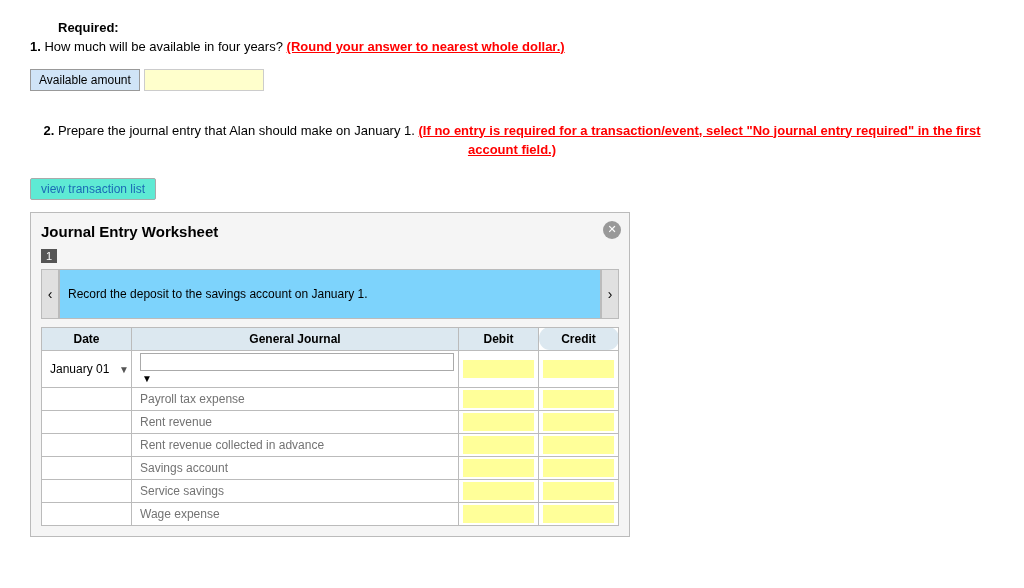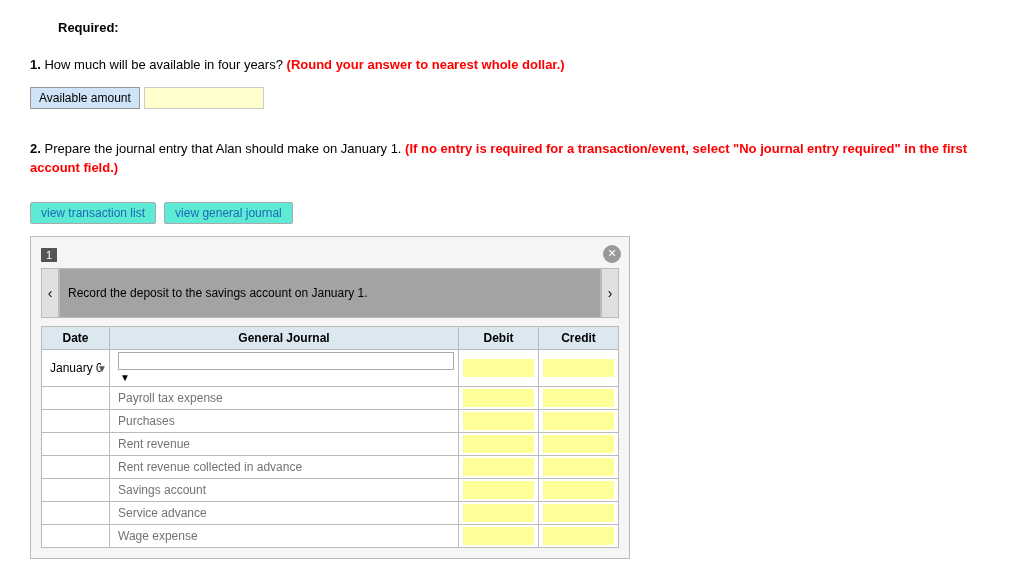--- a/index.html
+++ b/index.html
@@ -3,42 +3,42 @@
   <meta charset="utf-8">
   <style>
     * { box-sizing: border-box; margin: 0; padding: 0; }
     body {
       font-family: Arial, sans-serif;
       font-size: 13px;
       background: #fff;
       color: #000;
       padding: 20px 30px;
     }
-    .required-label { font-weight: bold; margin-bottom: 20px; padding-left: 28px; }
+    .required-label { font-weight: bold; margin-bottom: 2px; padding-left: 28px; }
     .question-text { margin-bottom: 12px; line-height: 1.5; }
-    .red-text { color: red; font-weight: bold; }
+    .red-text { color: red; font-weight: bold; text-decoration: underline; }
     .available-amount-row {
       display: flex;
       margin-bottom: 30px;
     }
     .available-amount-label {
       background: #d0e4f7;
       border: 1px solid #999;
       padding: 3px 8px;
       font-size: 12px;
       margin-right: 4px;
     }
     .available-amount-input {
       border: 1px solid #ccc;
       background: #ffffcc;
       width: 120px;
       height: 22px;
       padding: 2px 4px;
     }
-    .question2-text { margin-bottom: 24px; line-height: 1.5; }
+    .question2-text { margin-bottom: 18px; line-height: 1.5; text-align: center; }
     .btn-row { display: flex; gap: 8px; margin-bottom: 12px; }
     .btn-outline {
       border: 1px solid #aaa;
       background: #5eead4;
       color: #1a6bb5;
       font-size: 12px;
       padding: 3px 10px;
       cursor: pointer;
       border-radius: 2px;
     }
@@ -89,43 +89,43 @@
       width: 18px;
       cursor: pointer;
       font-size: 14px;
       display: flex;
       align-items: center;
       justify-content: center;
     }
     .description-box {
       flex: 1;
       border: 1px solid #bbb;
-      background: #a3a3a3;
+      background: #7dd3fc;
       padding: 6px 8px;
       font-size: 12px;
       min-height: 50px;
       display: flex;
       align-items: center;
     }
     .journal-table {
       width: 100%;
       border-collapse: collapse;
       background: #fff;
     }
     .journal-table th {
       background: #dce8f0;
       border: 1px solid #bbb;
       padding: 4px 8px;
       font-size: 12px;
       text-align: center;
     }
-    .journal-table th.date-col { width: 68px; }
+    .journal-table th.date-col { width: 90px; }
     .journal-table th.gen-journal-col { }
     .journal-table th.debit-col { width: 80px; }
-    .journal-table th.credit-col { width: 80px; }
+    .journal-table th.credit-col { width: 80px; border-radius: 11px; }
     .journal-table td {
       border: 1px solid #bbb;
       padding: 2px 4px;
       font-size: 12px;
       vertical-align: middle;
     }
     .journal-table td.date-cell { text-align: center; }
     .journal-table td.account-cell { padding-left: 8px; }
     .account-link { color: #737373; text-decoration: none; cursor: pointer; }
     .debit-input, .credit-input {
@@ -174,25 +174,25 @@
 <div class="question2-text">
   <span style="font-weight:bold;">2.</span>
   <span> </span>
   <span>Prepare the journal entry that Alan should make on January 1.</span>
   <span> </span>
   <span class="red-text">(If no entry is required for a transaction/event, select "No journal entry required" in the first account field.)</span>
 </div>
 
 <div class="btn-row">
   <button class="btn-outline">view transaction list</button>
-  <button class="btn-outline">view general journal</button>
 </div>
 
 <div class="worksheet-container">
   <button class="close-btn">✕</button>
+  <div class="worksheet-title">Journal Entry Worksheet</div>
   <div class="counter-badge">1</div>
 
   
   <div class="description-row">
     <button class="nav-btn">‹</button>
     <div class="description-box">Record the deposit to the savings account on January 1.</div>
     <button class="nav-btn">›</button>
   </div>
 
   
@@ -213,45 +213,39 @@
           <td><input class="credit-input" type="text" style=""></td>
         </tr>
         <tr>
           <td class="date-cell"></td>
           <td class="account-cell"><a class="account-link">Payroll tax expense</a></td>
           <td><input class="debit-input" type="text" style=""></td>
           <td><input class="credit-input" type="text" style=""></td>
         </tr>
         <tr>
           <td class="date-cell"></td>
-          <td class="account-cell"><a class="account-link">Purchases</a></td>
-          <td><input class="debit-input" type="text" style=""></td>
-          <td><input class="credit-input" type="text" style=""></td>
-        </tr>
-        <tr>
-          <td class="date-cell"></td>
           <td class="account-cell"><a class="account-link">Rent revenue</a></td>
           <td><input class="debit-input" type="text" style=""></td>
           <td><input class="credit-input" type="text" style=""></td>
         </tr>
         <tr>
           <td class="date-cell"></td>
           <td class="account-cell"><a class="account-link">Rent revenue collected in advance</a></td>
           <td><input class="debit-input" type="text" style=""></td>
           <td><input class="credit-input" type="text" style=""></td>
         </tr>
         <tr>
           <td class="date-cell"></td>
           <td class="account-cell"><a class="account-link">Savings account</a></td>
           <td><input class="debit-input" type="text" style=""></td>
           <td><input class="credit-input" type="text" style=""></td>
         </tr>
         <tr>
           <td class="date-cell"></td>
-          <td class="account-cell"><a class="account-link">Service advance</a></td>
+          <td class="account-cell"><a class="account-link">Service savings</a></td>
           <td><input class="debit-input" type="text" style=""></td>
           <td><input class="credit-input" type="text" style=""></td>
         </tr>
         <tr>
           <td class="date-cell"></td>
           <td class="account-cell"><a class="account-link">Wage expense</a></td>
           <td><input class="debit-input" type="text" style=""></td>
           <td><input class="credit-input" type="text" style=""></td>
         </tr>
       </tbody>

